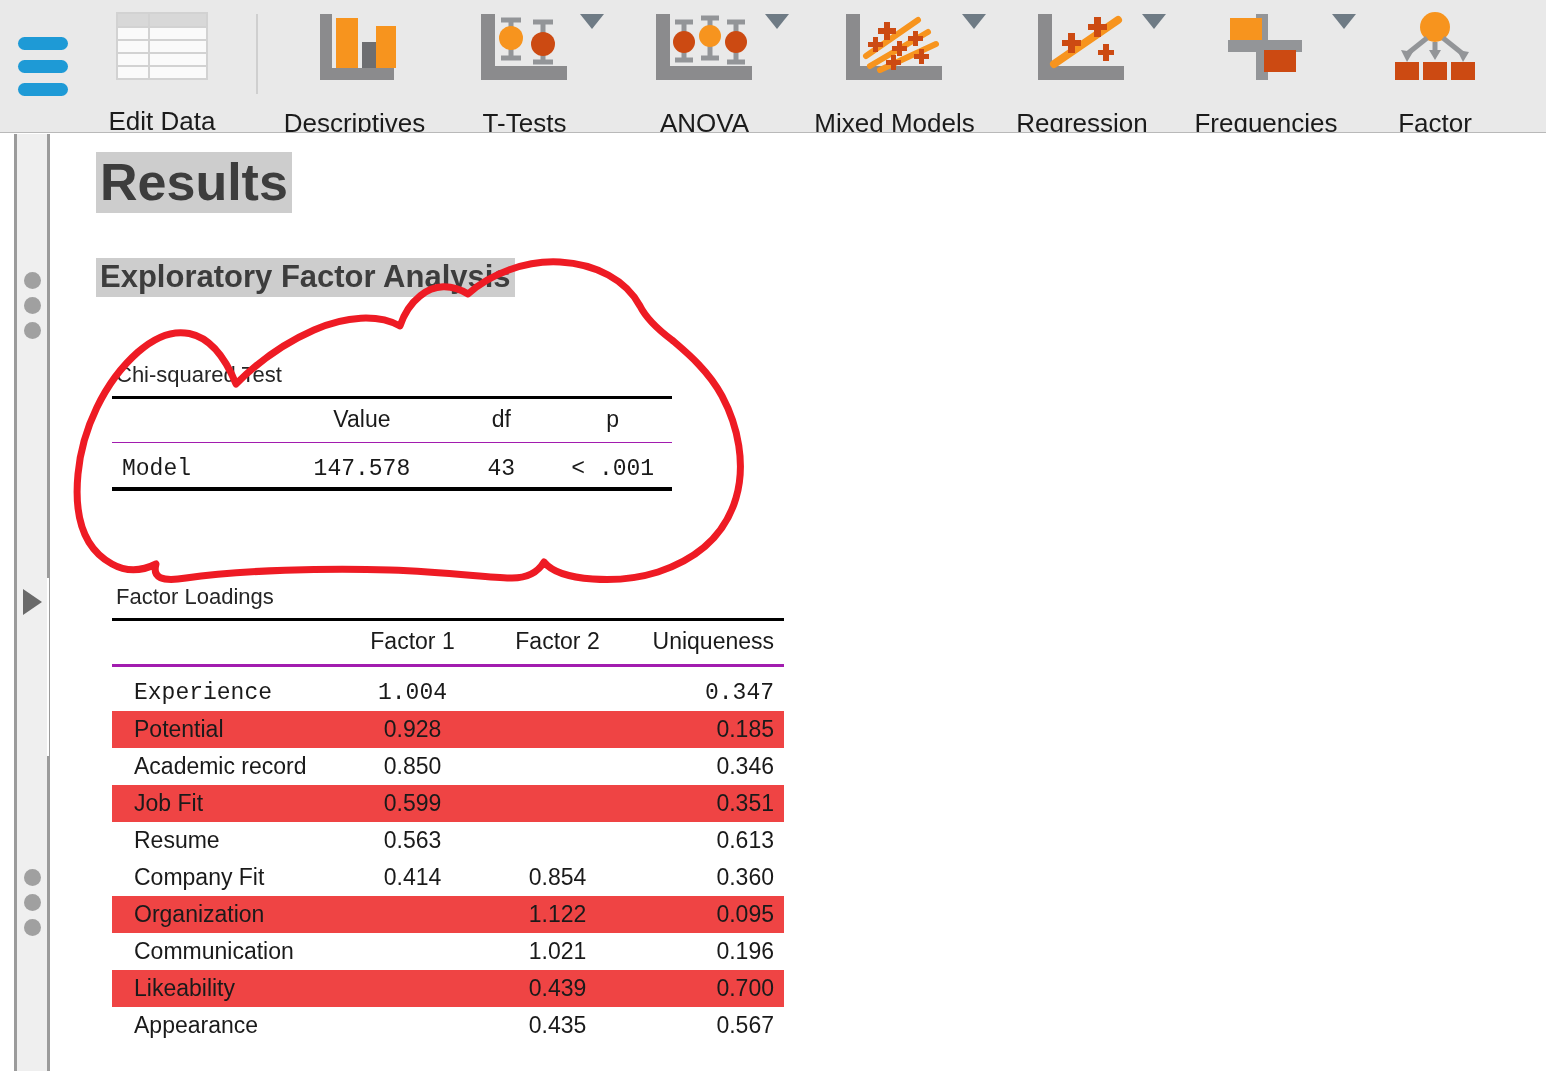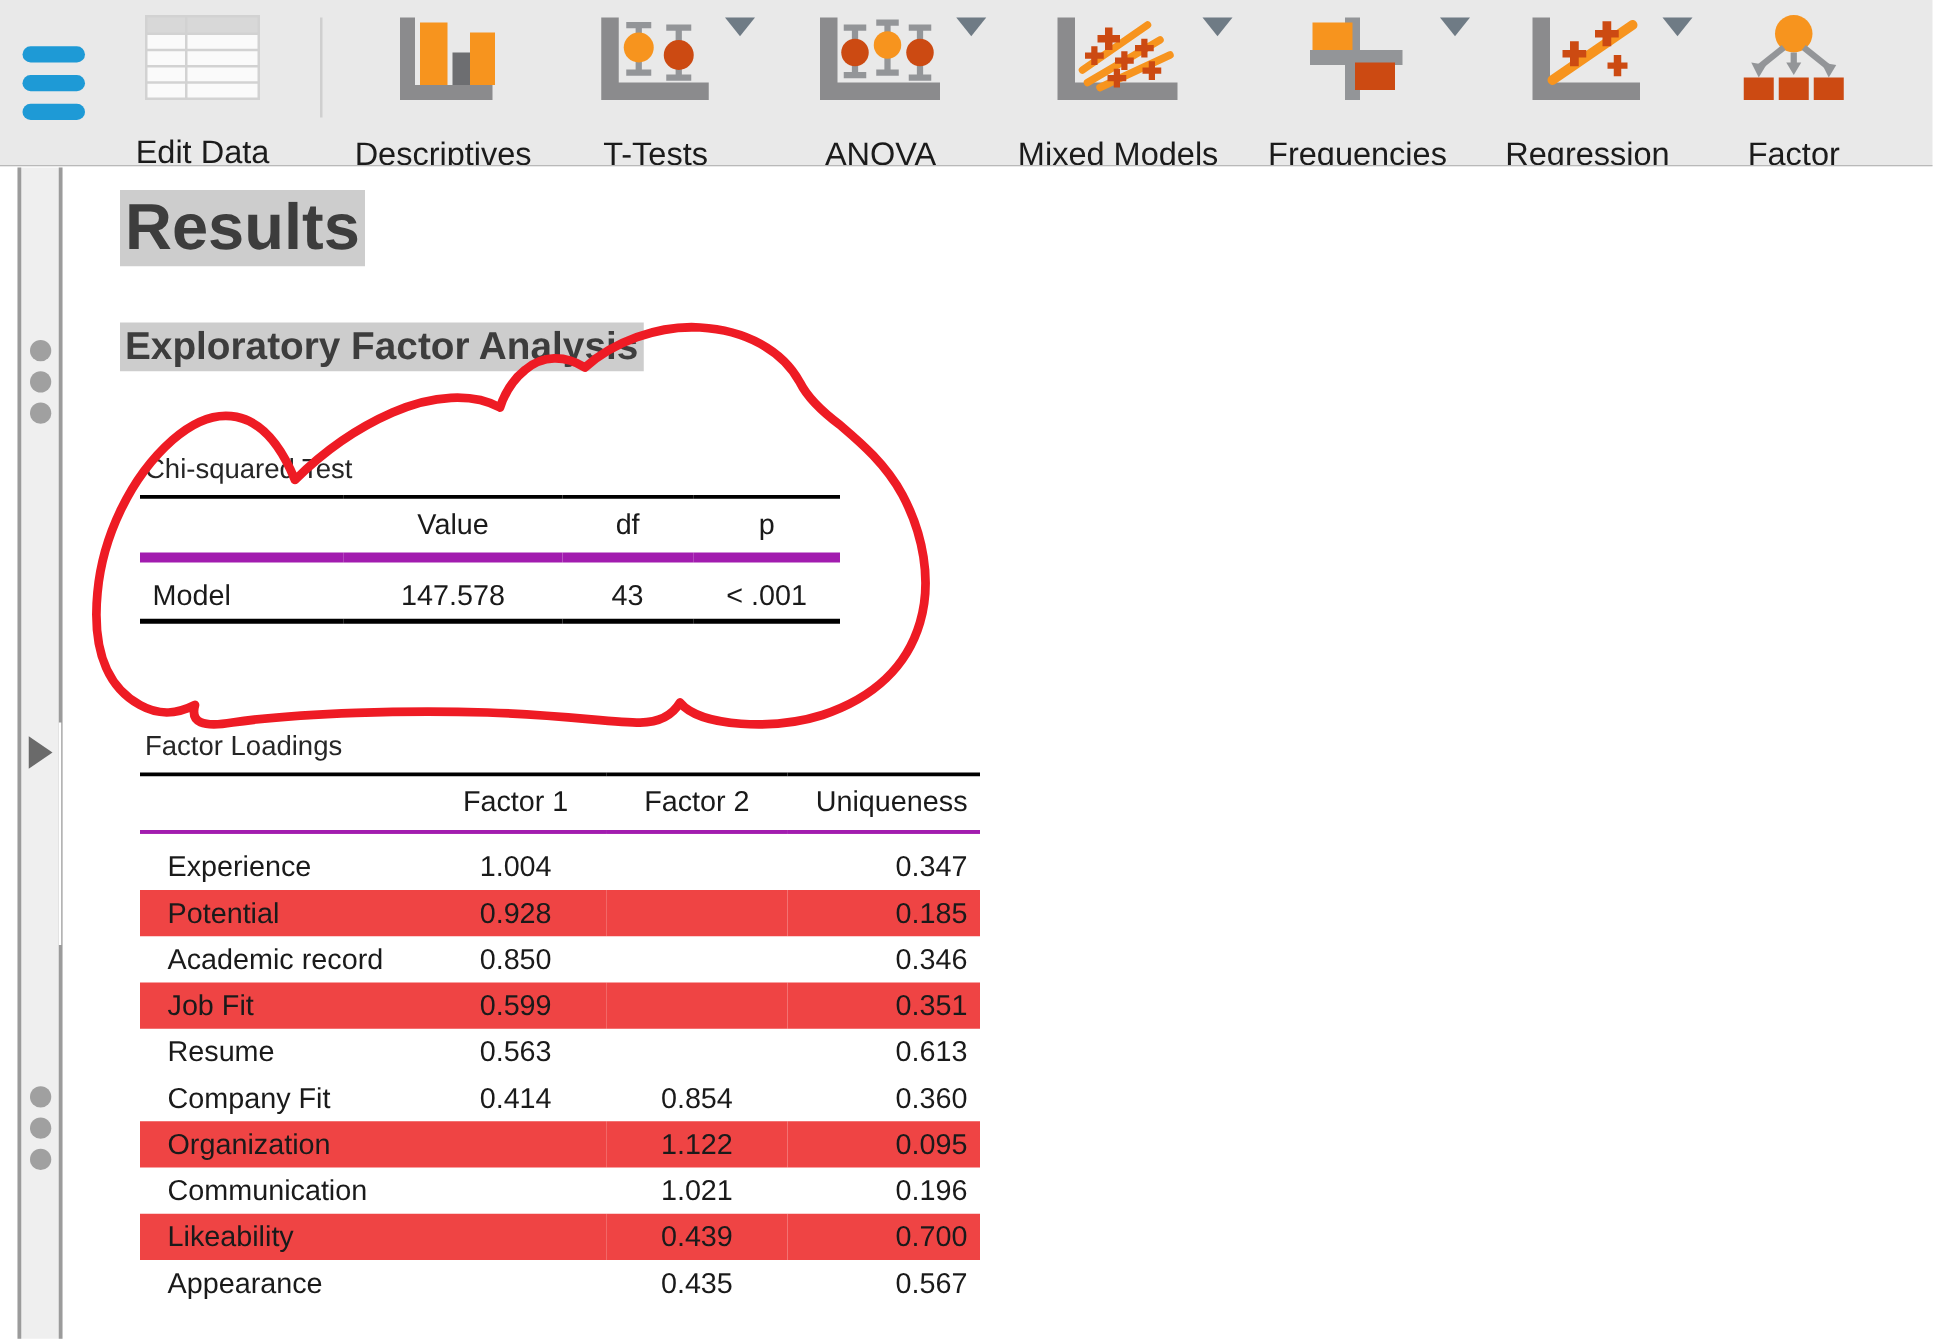--- a/index.html
+++ b/index.html
@@ -178,33 +178,33 @@
   }
   table.jtbl {
     border-collapse: collapse;
     font-size: 23px;
     color: #1a1a1a;
   }
   table.jtbl thead th {
     font-weight: normal;
     padding: 7px 10px 9px 10px;
     border-top: 3px solid #000;
-    border-bottom: 8px solid #a21caf;
+    border-bottom: 1px solid #a21caf;
     text-align: right;
     white-space: nowrap;
   }
   table.jtbl thead th.lead { text-align: left; }
   table.jtbl tbody td {
     padding: 5px 10px 5px 10px;
     text-align: right;
     white-space: nowrap;
   }
   table.jtbl tbody td.lead { text-align: left; }
   table.jtbl tbody tr.stripe td { background: #ef4444; }
-  table.jtbl tbody tr.first td { padding-top: 13px; }
+  table.jtbl tbody tr.first td { padding-top: 13px; font-family: Liberation Mono, monospace; }
   table.jtbl tbody tr.lastrow td { border-bottom: 4px solid #000; }
 
   
   #chisq-block { left: 52px; top: 228px; }
   #chisq-block table.jtbl { width: 560px; }
   #chisq-block th.lead, #chisq-block td.lead { width: 170px; }
   #chisq-block th.c-value, #chisq-block td.c-value { width: 180px; text-align: center; }
   #chisq-block th.c-df, #chisq-block td.c-df { width: 110px; text-align: center; }
   #chisq-block th.c-p, #chisq-block td.c-p { width: 120px; text-align: center; }
 
@@ -326,47 +326,47 @@
           <path d="M68 24 h5 v-5 h5 v5 h5 v5 h-5 v5 h-5 v-5 h-5 z"></path>
           <path d="M46 48 h5 v-5 h5 v5 h5 v5 h-5 v5 h-5 v-5 h-5 z"></path>
           <path d="M74 42 h5 v-5 h5 v5 h5 v5 h-5 v5 h-5 v-5 h-5 z"></path>
         </g>
       </svg>
     </div>
     <div class="rlabel">Mixed Models</div>
     <div class="caret" style="right:6px;top:14px;"></div>
   </div>
 
-  <div class="ribbon-item" style="width:188px;">
-    <div class="icon-wrap">
-      <svg width="100" height="70" viewBox="0 0 100 70">
-        <rect x="40" y="2" width="12" height="66" fill="#939598"></rect>
-        <rect x="12" y="28" width="74" height="12" fill="#939598"></rect>
-        <rect x="14" y="6" width="32" height="22" fill="#f7941e"></rect>
-        <rect x="48" y="38" width="32" height="22" fill="#cc4a12"></rect>
-      </svg>
-    </div>
-    <div class="rlabel">Frequencies</div>
-    <div class="caret" style="right:4px;top:14px;"></div>
-  </div>
-
   <div class="ribbon-item" style="width:180px;">
     <div class="icon-wrap">
       <svg width="100" height="70" viewBox="0 0 100 70">
         <path d="M6 2 L20 2 L20 54 L92 54 L92 68 L6 68 Z" fill="#8b8b8d"></path>
         <line x1="22" y1="52" x2="86" y2="8" stroke="#f7941e" stroke-width="8" stroke-linecap="round"></line>
         <g fill="#cc4a12">
           <path d="M56 12 h6 v-7 h7 v7 h6 v6 h-6 v7 h-7 v-7 h-6 z"></path>
           <path d="M30 28 h6 v-7 h7 v7 h6 v6 h-6 v7 h-7 v-7 h-6 z"></path>
           <path d="M66 38 h5 v-6 h6 v6 h5 v5 h-5 v6 h-6 v-6 h-5 z"></path>
         </g>
       </svg>
     </div>
     <div class="rlabel">Regression</div>
     <div class="caret" style="right:6px;top:14px;"></div>
+  </div>
+
+  <div class="ribbon-item" style="width:188px;">
+    <div class="icon-wrap">
+      <svg width="100" height="70" viewBox="0 0 100 70">
+        <rect x="40" y="2" width="12" height="66" fill="#939598"></rect>
+        <rect x="12" y="28" width="74" height="12" fill="#939598"></rect>
+        <rect x="14" y="6" width="32" height="22" fill="#f7941e"></rect>
+        <rect x="48" y="38" width="32" height="22" fill="#cc4a12"></rect>
+      </svg>
+    </div>
+    <div class="rlabel">Frequencies</div>
+    <div class="caret" style="right:4px;top:14px;"></div>
   </div>
 
   <div class="ribbon-item" style="width:150px;">
     <div class="icon-wrap">
       <svg width="100" height="70" viewBox="0 0 100 70">
         <circle cx="50" cy="15" r="15" fill="#f7941e"></circle>
         <g stroke="#939598" stroke-width="5" fill="none">
           <path d="M42 26 L22 42"></path>
             <path d="M50 30 L50 42"></path>
             <path d="M58 26 L78 42"></path>

